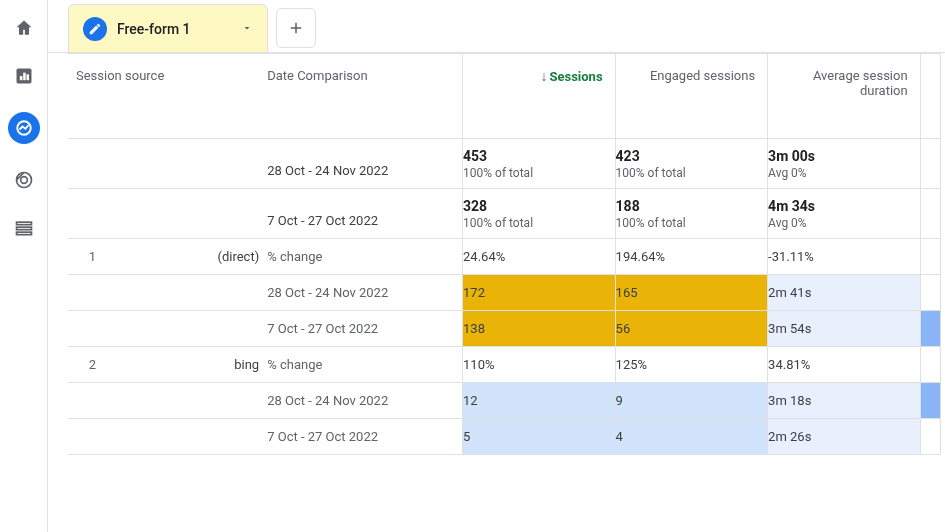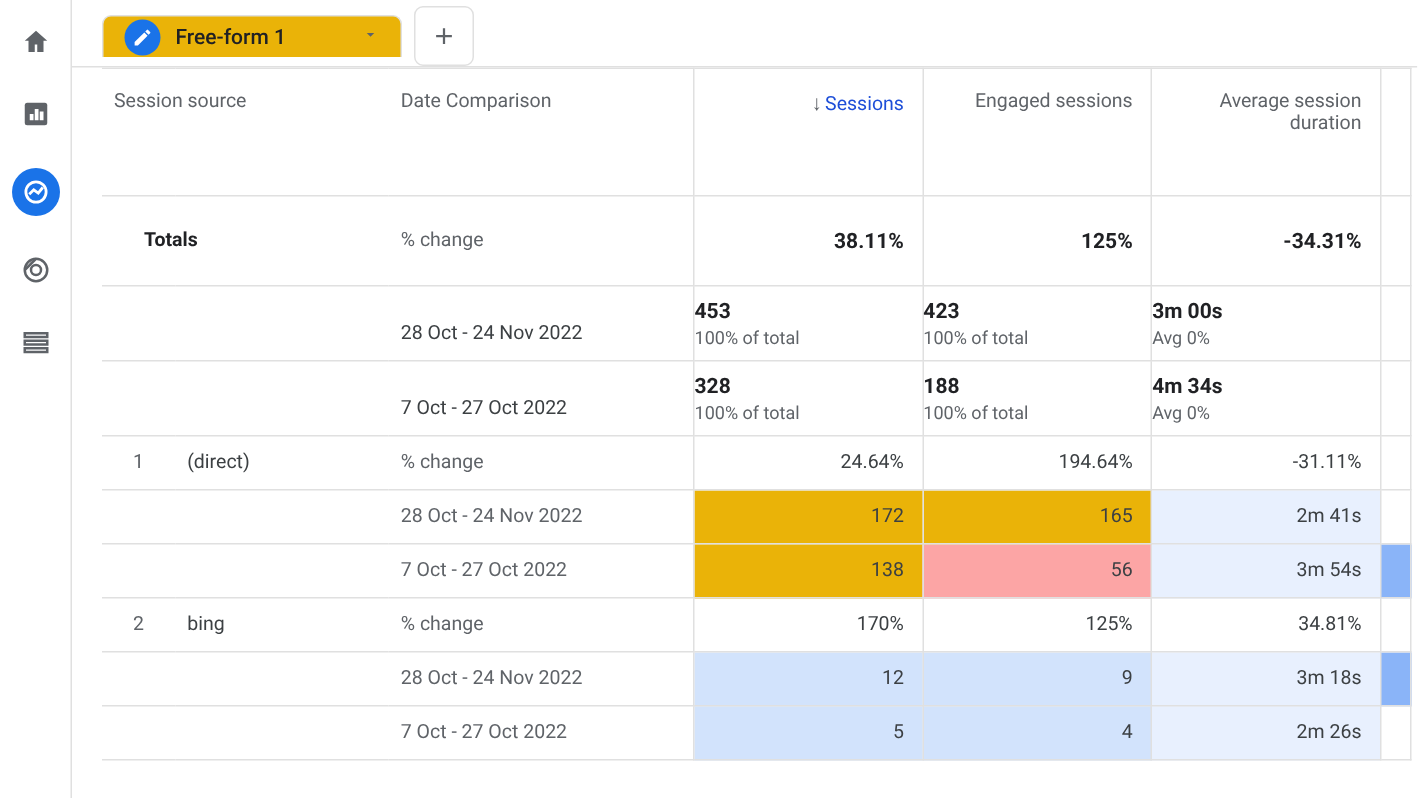--- a/index.html
+++ b/index.html
@@ -53,26 +53,26 @@
     border-bottom: 1px solid #e0e0e0;
   }
   .tab {
     display: flex;
     align-items: center;
     gap: 10px;
     padding: 0 14px;
     border: 1px solid #e0e0e0;
     border-bottom: none;
     border-radius: 6px 6px 0 0;
-    background: #eab308;
+    background: #fef9c3;
     cursor: pointer;
     font-size: 14px;
     font-weight: 500;
     color: #202124;
-    height: 28px;
+    height: 48px;
   }
   .tab-icon {
     width: 24px;
     height: 24px;
     border-radius: 50%;
     background: #1a73e8;
     color: #fff;
     display: flex;
     align-items: center;
     justify-content: center;
@@ -113,38 +113,38 @@
   }
   .col-idx { width: 48px; }
   .col-src { width: 140px; }
   .col-date { width: 200px; }
   .col-metric { width: 150px; }
   .col-end { width: 20px; }
   .hdr-row th { height: 85px; vertical-align: top; padding-top: 14px; }
   .hdr-src { text-align: left; padding-left: 8px !important; border-right: none !important; border-left: none !important; }
   .hdr-date { text-align: left; padding-left: 8px !important; border-left: none !important; margin-top: 25px; }
   .hdr-metric { text-align: right; padding-right: 12px !important; }
-  .hdr-sessions { font-weight: 400; color: #1d4ed8; }
+  .hdr-sessions { font-weight: 700; color: #15803d; }
   .sort-arrow { font-size: 14px; margin-right: 2px; }
   .totals-row td { height: 60px; }
   .totals-label { font-weight: 700; color: #202124; text-align: left; padding-left: 28px !important; border-right: none !important; border-left: none !important; }
   .totals-change { text-align: left; padding-left: 8px !important; color: #5f6368; border-left: none !important; }
   .totals-val { font-weight: 700; color: #202124; text-align: right; padding-right: 12px !important; font-size: 14px; }
   .period-row td { height: 50px; }
   .idx-cell { text-align: center; color: #5f6368; border-right: none !important; }
-  .src-cell { text-align: left; padding-left: 8px !important; color: #3c4043; border-left: none !important; border-right: none !important; }
+  .src-cell { text-align: right; padding-left: 8px !important; color: #3c4043; border-left: none !important; border-right: none !important; }
   .date-cell { text-align: left; padding-left: 8px !important; color: #3c4043; border-left: none !important; }
   .date-cell.sub { color: #5f6368; }
-  .metric-cell { text-align: right; padding-right: 12px !important; }
+  .metric-cell { padding-right: 12px !important; }
   .big-cell { padding: 8px 12px 8px 0 !important; text-align: left; }
   .big-val { font-weight: 700; color: #202124; font-size: 14px; display: block; margin-bottom: 2px; }
   .sub-val { font-size: 12px; color: #5f6368; display: block; }
   .data-row td { height: 36px; }
   .hl-dark { background: #eab308; }
-  .hl-med { background: #fca5a5; }
+  .hl-med { background: #eab308; }
   .hl-light { background: #d2e3fc; }
   .hl-vlight { background: #e8f0fe; }
   .end-cell { background: #fff; }
   .end-cell.strip { background: #8ab4f8; }
   .no-left { border-left: none !important; }
   .no-right { border-right: none !important; }
 </style>
 </head>
 <body>
 
@@ -221,28 +221,20 @@
       <tbody>
           <tr class="hdr-row">
         <th colspan="2" class="hdr-src">Session source</th>
         <th class="hdr-date">Date Comparison</th>
         <th class="hdr-metric"><span class="sort-arrow">↓</span><span class="hdr-sessions">Sessions</span></th>
         <th class="hdr-metric">Engaged sessions</th>
         <th class="hdr-metric">Average session duration</th>
         <th class="end-cell"></th>
       </tr>
 
-      <tr class="totals-row">
-        <td colspan="2" class="totals-label">Totals</td>
-        <td class="totals-change">% change</td>
-        <td class="totals-val">38.11%</td>
-        <td class="totals-val">125%</td>
-        <td class="totals-val">-34.31%</td>
-        <td class="end-cell"></td>
-      </tr>
 
       <tr class="period-row">
         <td colspan="2" class="no-right no-left"></td>
         <td class="date-cell" style="vertical-align:bottom;padding-bottom:10px">28 Oct - 24 Nov 2022</td>
         <td class="big-cell">
               <span class="big-val">453</span>
               <span class="sub-val">100% of total</span>
             </td>
         <td class="big-cell">
               <span class="big-val">423</span>
@@ -296,21 +288,21 @@
         <td class="metric-cell hl-dark">138</td>
         <td class="metric-cell hl-med">56</td>
         <td class="metric-cell hl-vlight">3m 54s</td>
         <td class="end-cell strip"></td>
       </tr>
 
       <tr class="data-row">
         <td class="idx-cell no-left">2</td>
         <td class="src-cell">bing</td>
         <td class="date-cell sub">% change</td>
-        <td class="metric-cell">170%</td>
+        <td class="metric-cell">110%</td>
         <td class="metric-cell">125%</td>
         <td class="metric-cell">34.81%</td>
         <td class="end-cell"></td>
       </tr>
       <tr class="data-row">
         <td colspan="2" class="no-right no-left"></td>
         <td class="date-cell sub">28 Oct - 24 Nov 2022</td>
         <td class="metric-cell hl-light">12</td>
         <td class="metric-cell hl-light">9</td>
         <td class="metric-cell hl-vlight">3m 18s</td>

